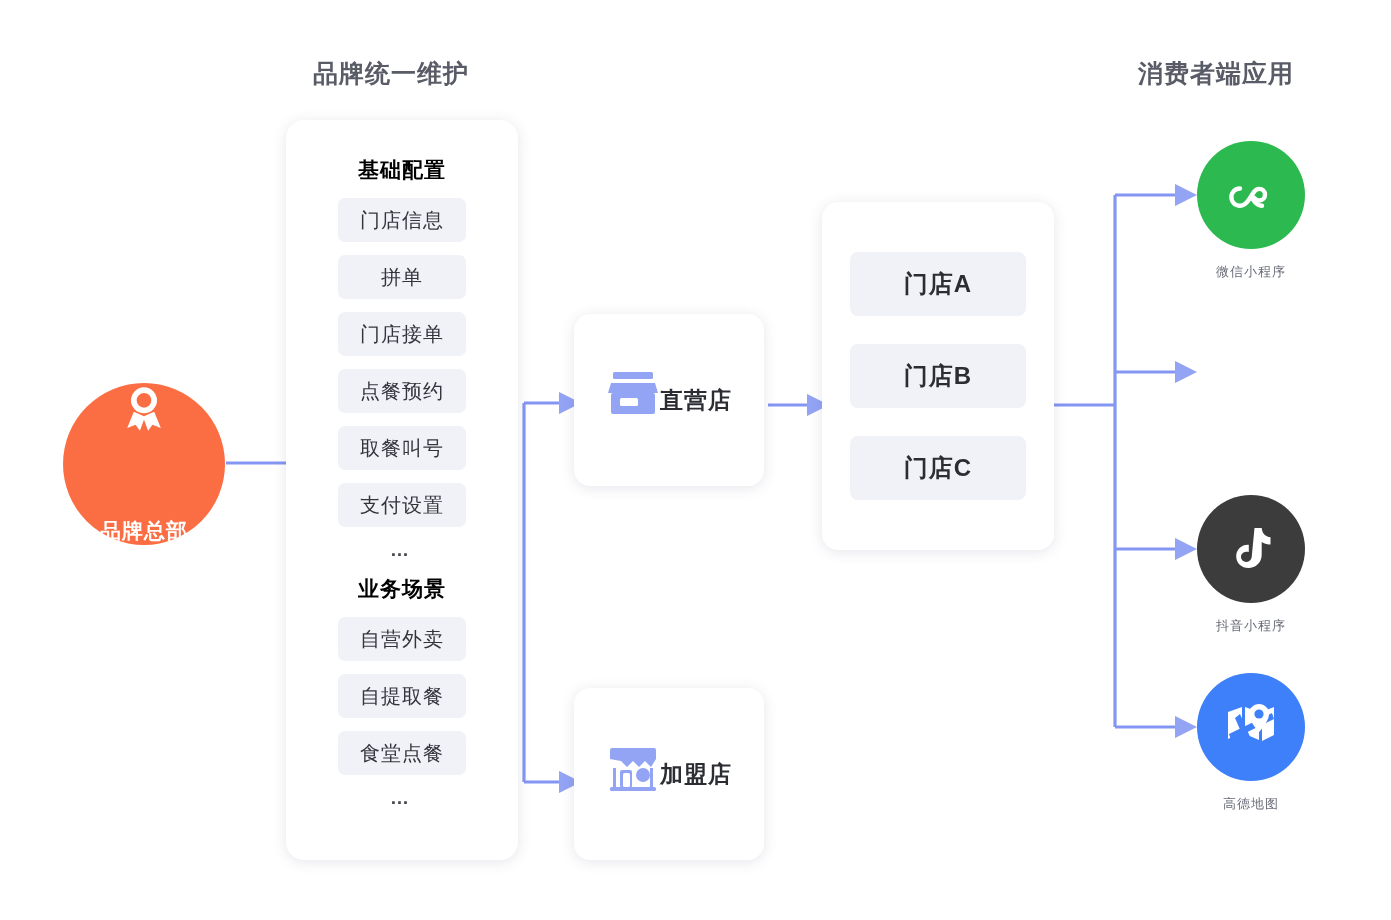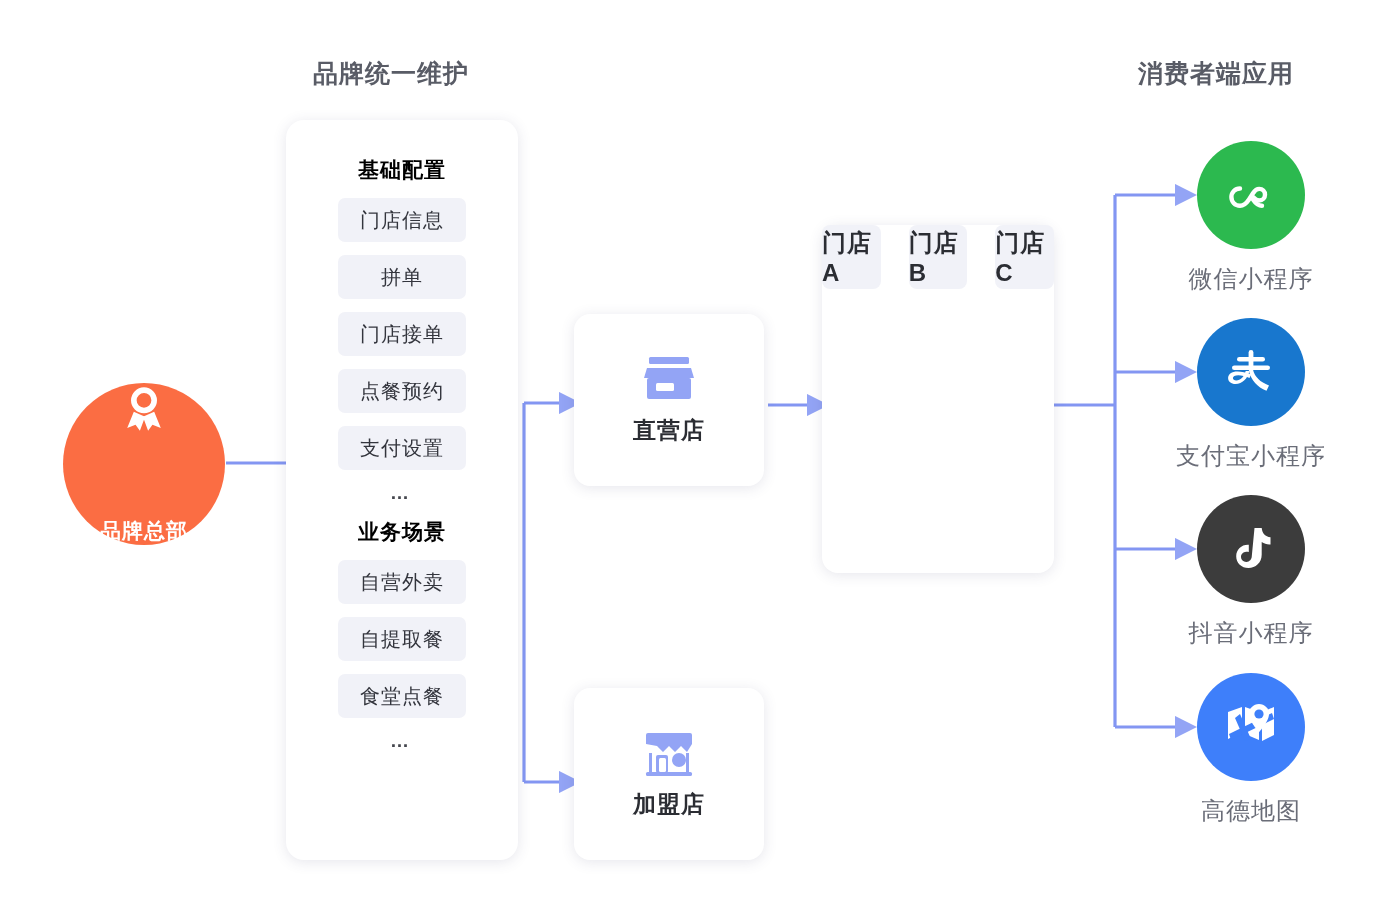--- a/index.html
+++ b/index.html
@@ -101,45 +101,45 @@
   }
   
   .store-card {
     position: absolute;
     width: 190px;
     height: 172px;
     background: #ffffff;
     border-radius: 16px;
     box-shadow: 0 2px 14px rgba(60,64,110,0.13);
     display: flex;
-    flex-direction: column;
+    flex-direction: row;
     align-items: center;
     justify-content: center;
   }
   #card-direct { left: 574px; top: 314px; }
   #card-franchise { left: 574px; top: 688px; font-family: Liberation Serif, serif; }
   .store-card .store-icon { width: 54px; height: 50px; margin-bottom: 10px; }
   .store-card .store-label {
     font-size: 23px;
     font-weight: bold;
     color: #2b2d33;
     letter-spacing: 1px;
   }
   
   #store-list {
     position: absolute;
     left: 822px;
-    top: 225px;
+    top: 202px;
     width: 232px;
     height: 348px;
     background: #ffffff;
     border-radius: 16px;
     box-shadow: 0 2px 14px rgba(60,64,110,0.13);
     display: flex;
-    flex-direction: row;
+    flex-direction: column;
     justify-content: center;
     gap: 28px;
   }
   .store-pill {
     margin: 0 auto;
     width: 176px;
     height: 64px;
     background: #f1f2f8;
     border-radius: 8px;
     display: flex;
@@ -162,21 +162,21 @@
   .app-circle {
     width: 108px;
     height: 108px;
     border-radius: 50%;
     display: flex;
     align-items: center;
     justify-content: center;
   }
   .app-label {
     margin-top: 14px;
-    font-size: 24px;
+    font-size: 13px;
     color: #6a6d78;
     white-space: nowrap;
     letter-spacing: 1px;
   }
 </style>
 </head>
 <body>
 
 <div id="stage">
 
@@ -217,20 +217,21 @@
     <div class="hq-label">品牌总部</div>
   </div>
 
   <div id="config-card">
 
     <div class="group-title">基础配置</div>
     <div class="pill">门店信息</div>
     <div class="pill">拼单</div>
     <div class="pill">门店接单</div>
     <div class="pill">点餐预约</div>
+    <div class="pill">取餐叫号</div>
     <div class="pill">支付设置</div>
     <div class="ellipsis">…</div>
 
     <div class="group-title">业务场景</div>
     <div class="pill">自营外卖</div>
     <div class="pill">自提取餐</div>
     <div class="pill">食堂点餐</div>
     <div class="ellipsis">…</div>
   </div>
 
@@ -267,32 +268,20 @@
   <div class="app" style="top:141px;">
     <div class="app-circle" style="background:#2cb94f;">
       <svg width="62" height="62" viewBox="0 0 62 62">
         <path d="M20 24.5 c-5 0-8.6 3.8-8.6 8.6 0 4.8 3.6 8.6 8.6 8.6 4 0 6.6-2.6 9-6.2 l4-6.2 c1.8-2.8 3.6-4.4 6.2-4.4 3.4 0 5.8 2.6 5.8 5.8 0 3.2-2.4 5.8-5.8 5.8-2.4 0-4-1.2-5.4-3" fill="none" stroke="#ffffff" stroke-width="4.4" stroke-linecap="round"></path>
         <path d="M42 41.7 c-4 0-6.6-2.6-9-6.2" fill="none" stroke="#ffffff" stroke-width="4.4" stroke-linecap="round"></path>
       </svg>
     </div>
     <div class="app-label">微信小程序</div>
   </div>
 
-  <div class="app" style="top:318px;">
-    <div class="app-circle" style="background:#1877ce;">
-      <svg width="64" height="64" viewBox="0 0 64 64">
-        <rect x="18" y="17" width="28" height="4.6" rx="2.3" fill="#ffffff"></rect>
-        <rect x="29.6" y="10" width="4.8" height="22" rx="2.4" fill="#ffffff"></rect>
-        <rect x="13" y="25.5" width="38" height="4.6" rx="2.3" fill="#ffffff"></rect>
-        <path d="M34 30 c2 7 7 12 16 15.5 l-2.5 5.2 C38 47 32.5 40.5 30 31.5 Z" fill="#ffffff"></path>
-        <path d="M30.5 31 c-2 7.5-7 13-14 13 -4.4 0-7.4-2.4-7.4-6 0-4 3.6-6.6 9.4-6.6 4 0 8.6 1.1 13.6 3.1 l-1.6 3.4 c-4.2-1.7-8-2.6-11.2-2.6 -3.4 0-5.4 1.1-5.4 2.8 0 1.5 1.3 2.4 3.4 2.4 4.2 0 7.6-3.4 9.4-9.5 Z" fill="#ffffff"></path>
-      </svg>
-    </div>
-    <div class="app-label">支付宝小程序</div>
-  </div>
 
   <div class="app" style="top:495px;justify-content:flex-end;">
     <div class="app-circle" style="background:#3c3c3c;">
       <svg width="56" height="56" viewBox="0 0 56 56">
         <path d="M31.5 7 h7.2 c0.6 5.4 3.6 8.8 8.8 9.2 v7.2 c-3.2 0.3-6.1-0.6-8.8-2.4 v12.6 c0 8.4-6.2 13.4-13.2 13.4 -7 0-12.3-5-12.3-11.8 0-7 5.6-12 12.6-11.5 v7.4 c-0.9-0.3-1.8-0.4-2.7-0.3 -3 0.3-5.2 2.5-5.1 5.3 0.1 2.8 2.5 4.9 5.4 4.8 3.1-0.1 5.4-2.6 5.4-5.9 Z" fill="#ffffff"></path>
       </svg>
     </div>
     <div class="app-label">抖音小程序</div>
   </div>
 

